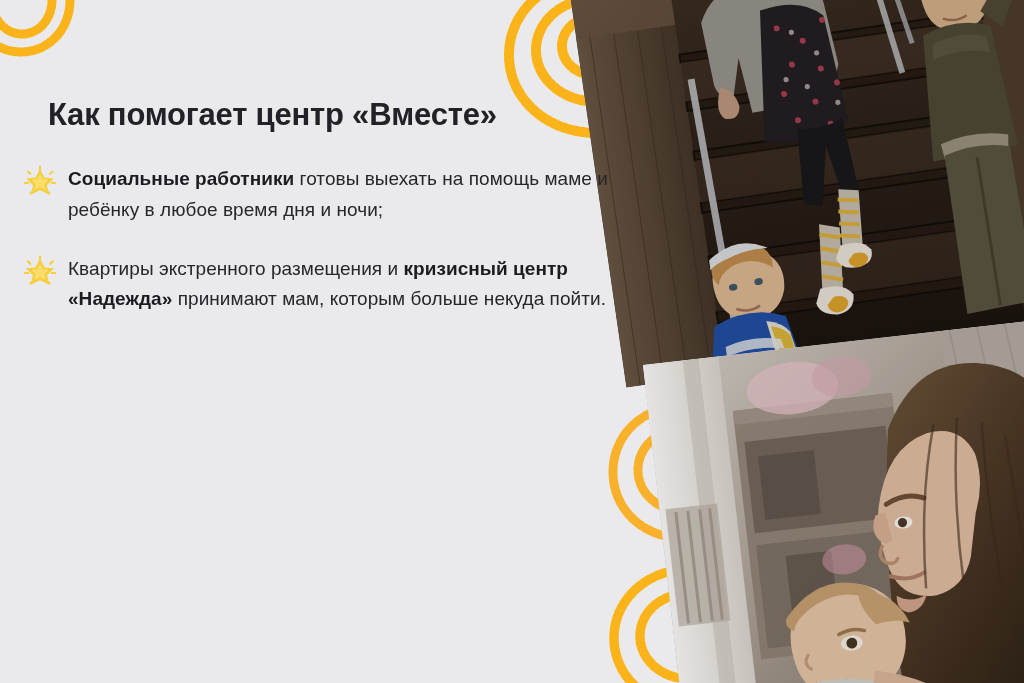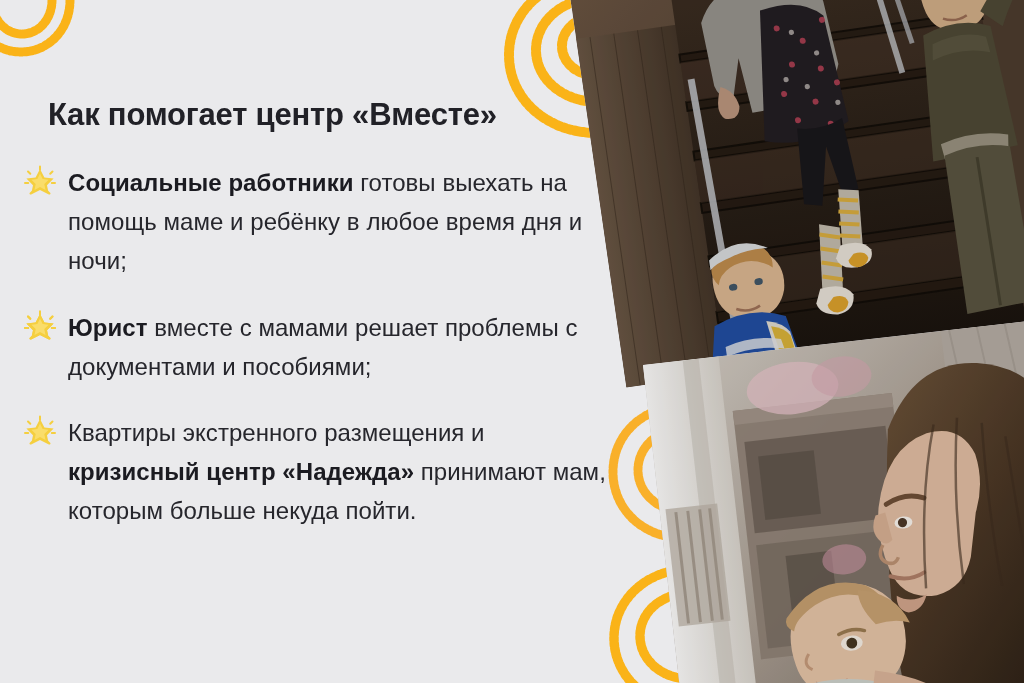--- a/index.html
+++ b/index.html
@@ -87,21 +87,21 @@
     width: 600px;
     list-style: none;
     margin: 0;
     padding: 0;
   }
 
   .bullet-item {
     position: relative;
     padding-left: 48px;
     margin-bottom: 28px;
-    font-size: 24px;
+    font-size: 19px;
     line-height: 1.62;
     color: #26262c;
     letter-spacing: 0.05px;
   }
   .bullet-item:last-child { margin-bottom: 8px; }
 
   .bullet-star {
     position: absolute;
     left: 2px;
     top: 1px;
@@ -394,32 +394,20 @@
           <svg viewBox="0 0 36 32">
             <path d="M18 4 l4.4 8.6 9.2 1 -6.6 6.6 1.9 9.4 -8.9 -4.6 -8.9 4.6 1.9 -9.4 -6.6 -6.6 9.2 -1z" fill="#f5cf3f"></path>
             <path d="M18 8.5 l2.6 5.6 6 .7 -4.3 4.2 1.2 6 -5.5 -3 -5.5 3 1.2 -6 -4.3 -4.2 6 -.7z" fill="#fbe27a" opacity="0.75"></path>
             <g stroke="#f5cf3f" stroke-width="2" stroke-linecap="round">
               <path d="M18 1.5v3.2M30.5 6.5l-2.3 2.3M33 18h-3.2M6 6.5l2.3 2.3M3 18h3.2M8.5 28.5l2.1-2.1M27.5 28.5l-2.1-2.1"></path>
             </g>
           </svg>
         </span>
       </li>
 
-      <li class="bullet-item">
-        <span class="bullet-star">
-          <svg viewBox="0 0 36 32">
-            <path d="M18 4 l4.4 8.6 9.2 1 -6.6 6.6 1.9 9.4 -8.9 -4.6 -8.9 4.6 1.9 -9.4 -6.6 -6.6 9.2 -1z" fill="#f5cf3f"></path>
-            <path d="M18 8.5 l2.6 5.6 6 .7 -4.3 4.2 1.2 6 -5.5 -3 -5.5 3 1.2 -6 -4.3 -4.2 6 -.7z" fill="#fbe27a" opacity="0.75"></path>
-            <g stroke="#f5cf3f" stroke-width="2" stroke-linecap="round">
-              <path d="M18 1.5v3.2M30.5 6.5l-2.3 2.3M33 18h-3.2M6 6.5l2.3 2.3M3 18h3.2M8.5 28.5l2.1-2.1M27.5 28.5l-2.1-2.1"></path>
-            </g>
-          </svg>
-        </span>
-        <span class="bullet-text"><strong>Юрист</strong><span> вместе с мамами решает проблемы с документами и пособиями;</span></span>
-      </li>
 
       <li class="bullet-item">
         <span class="bullet-star">
           <svg viewBox="0 0 36 32">
             <path d="M18 4 l4.4 8.6 9.2 1 -6.6 6.6 1.9 9.4 -8.9 -4.6 -8.9 4.6 1.9 -9.4 -6.6 -6.6 9.2 -1z" fill="#f5cf3f"></path>
             <path d="M18 8.5 l2.6 5.6 6 .7 -4.3 4.2 1.2 6 -5.5 -3 -5.5 3 1.2 -6 -4.3 -4.2 6 -.7z" fill="#fbe27a" opacity="0.75"></path>
             <g stroke="#f5cf3f" stroke-width="2" stroke-linecap="round">
               <path d="M18 1.5v3.2M30.5 6.5l-2.3 2.3M33 18h-3.2M6 6.5l2.3 2.3M3 18h3.2M8.5 28.5l2.1-2.1M27.5 28.5l-2.1-2.1"></path>
             </g>
           </svg>

